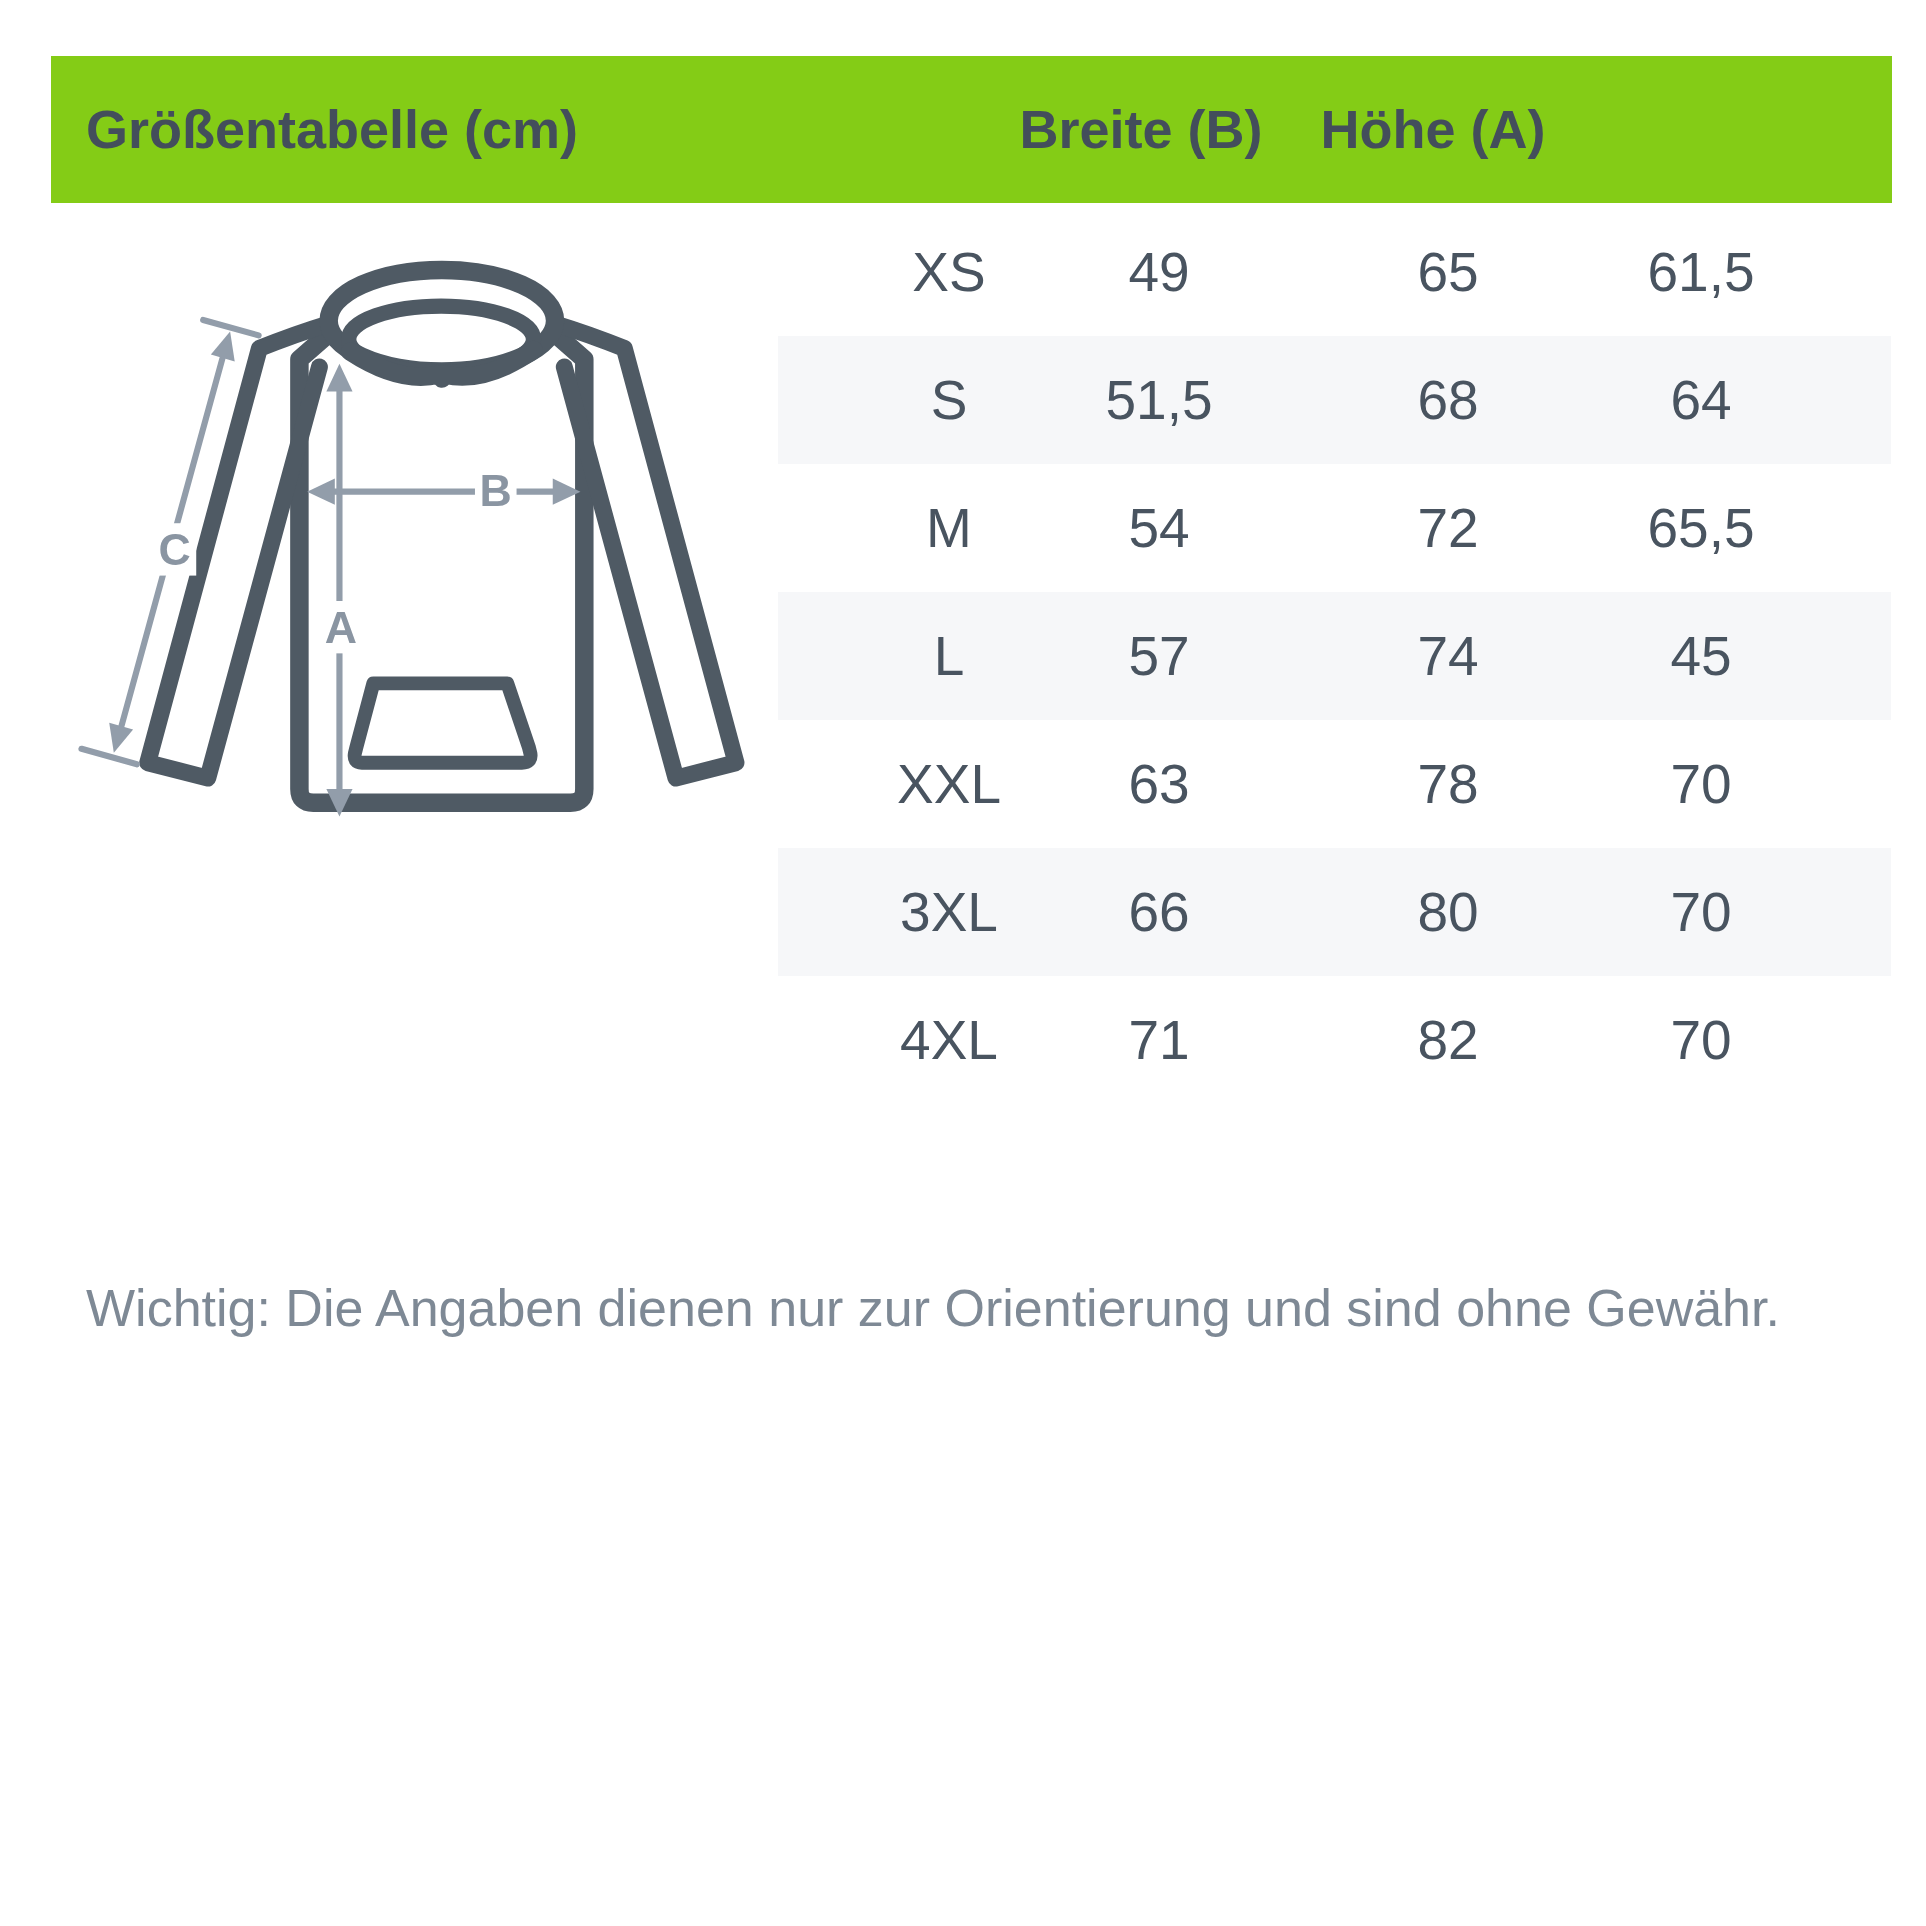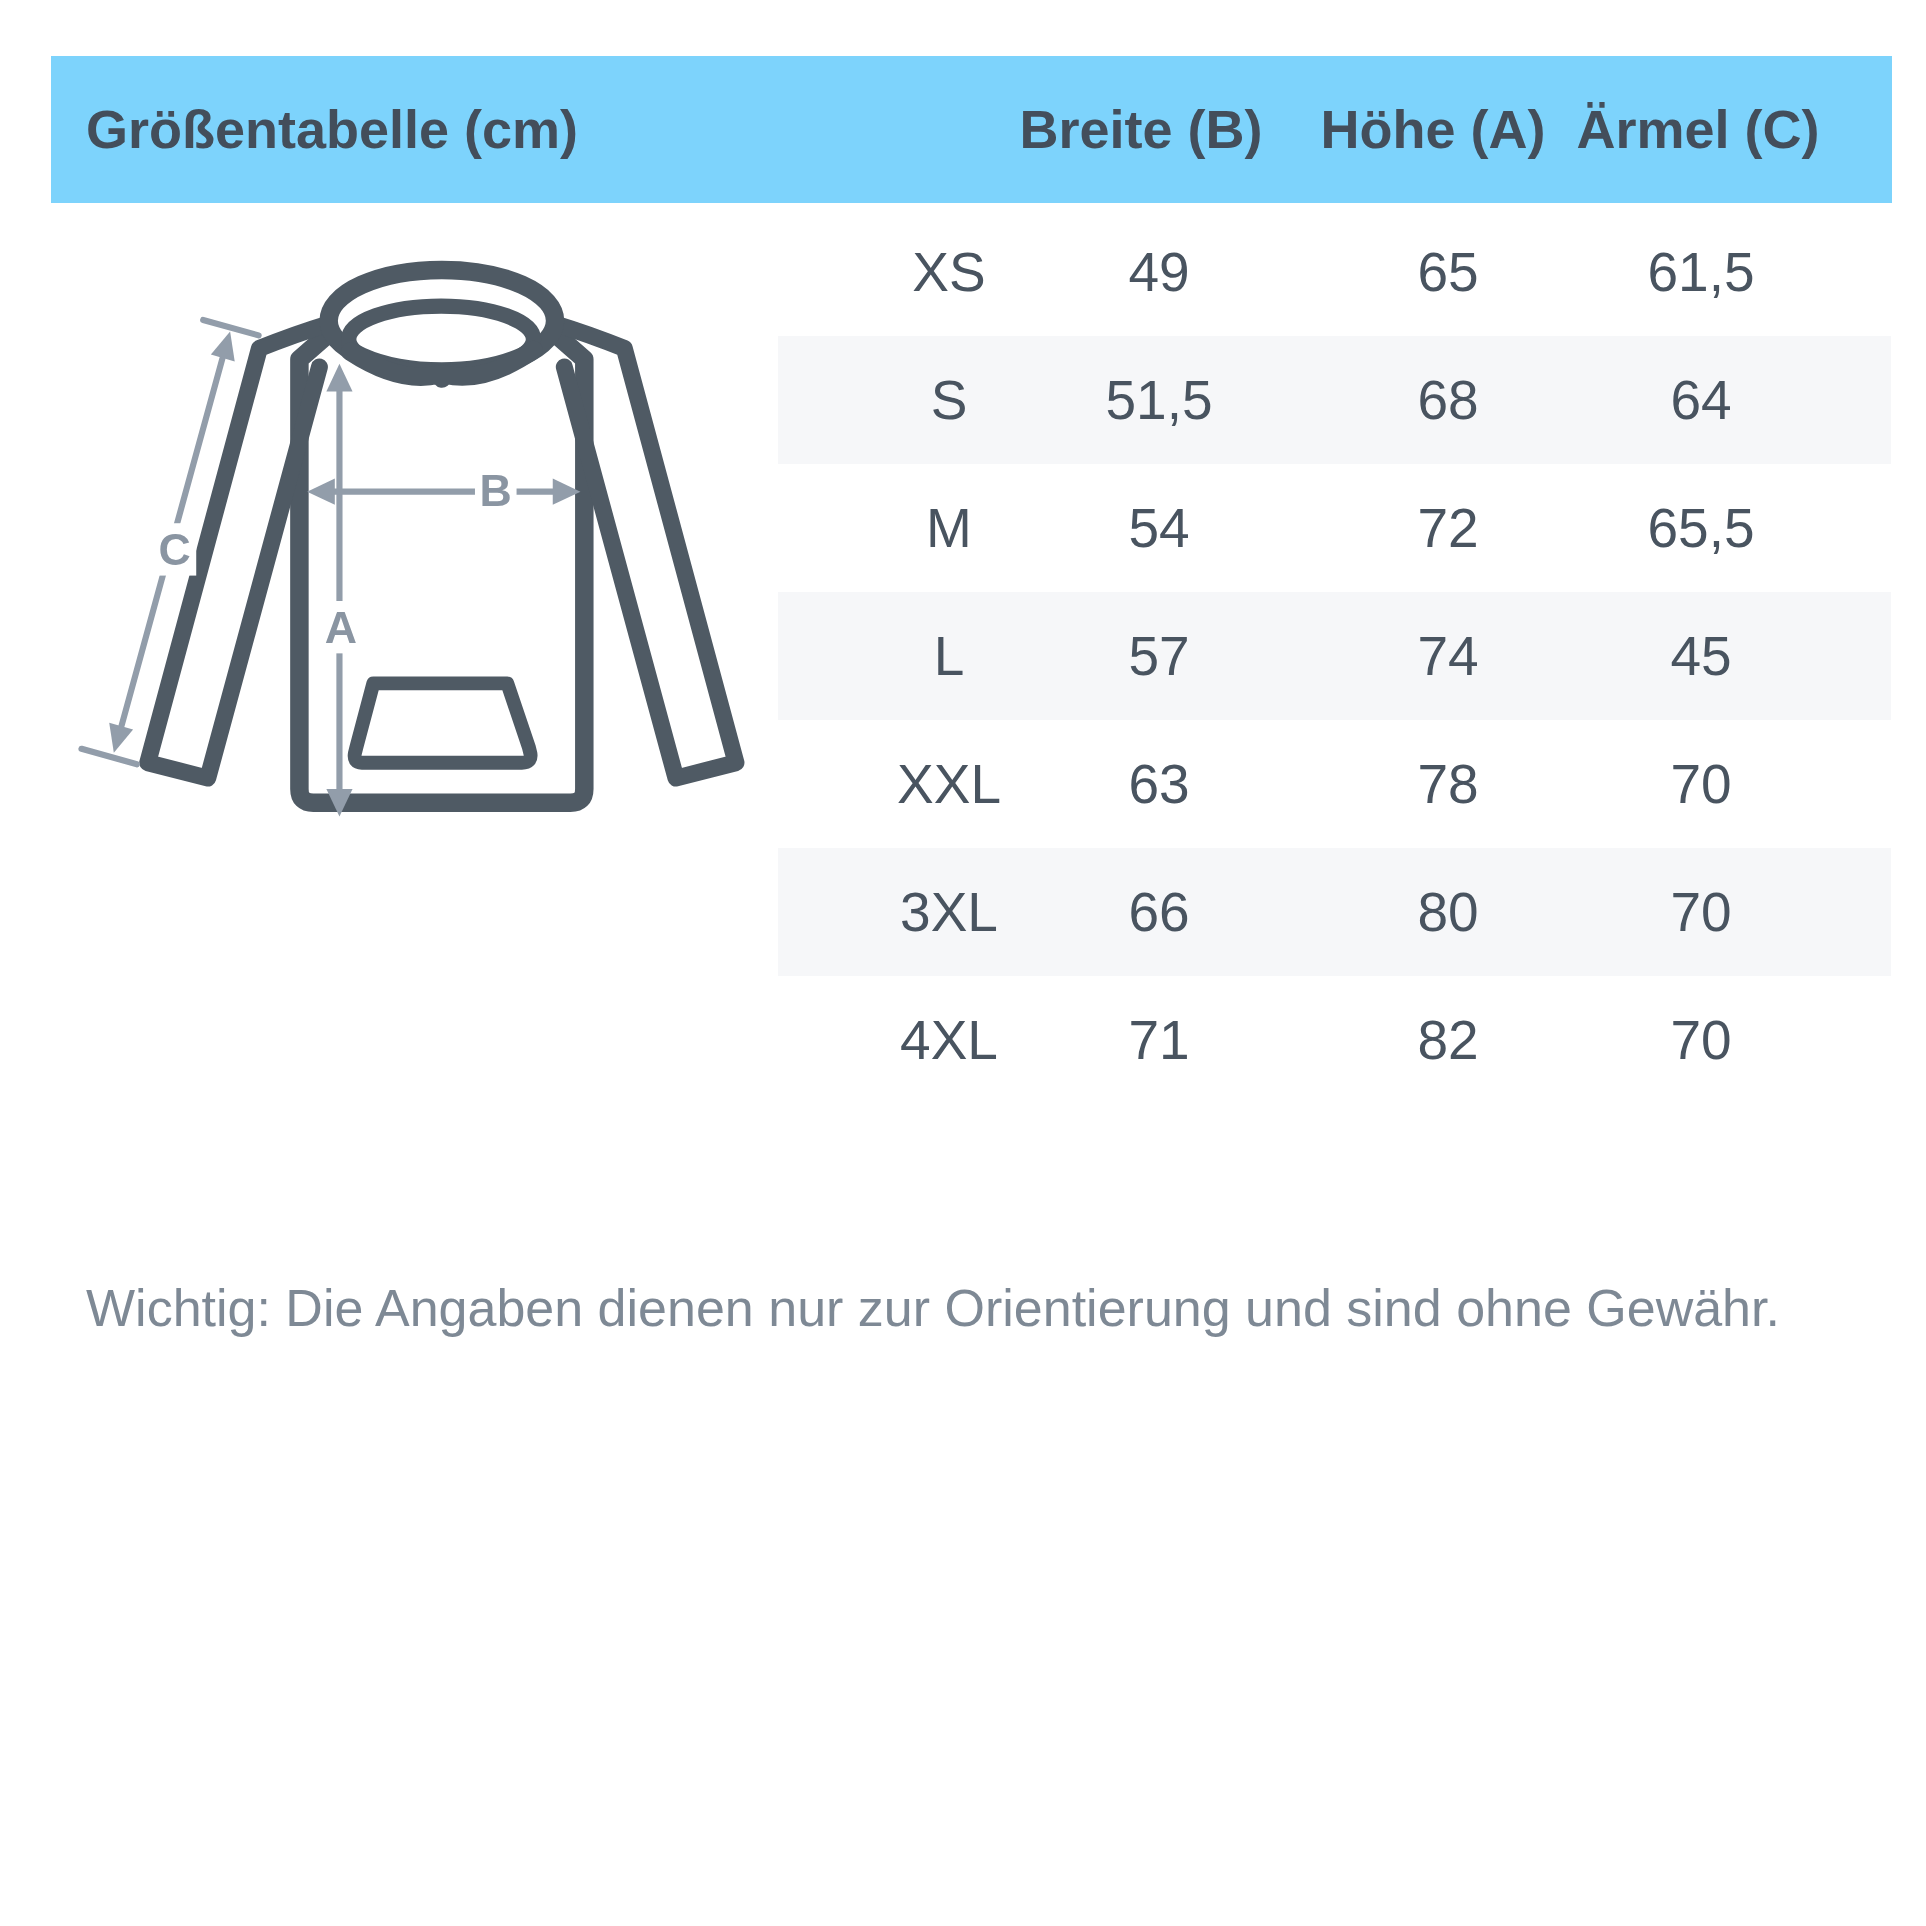--- a/index.html
+++ b/index.html
@@ -7,21 +7,21 @@
     width:1926px;height:1926px;
     background:#ffffff;
     font-family:"Liberation Sans","DejaVu Sans",sans-serif;
     position:relative;
     overflow:hidden;
   }
   
   .header-bar{
     position:absolute;left:51px;top:56px;
     width:1841px;height:147px;
-    background:#7dd3fc;
+    background:#84cc16;
   }
   .header-bar .title{
     position:absolute;left:35px;top:0;
     line-height:147px;
     font-size:54px;font-weight:bold;color:#434e5b;
     white-space:nowrap;
   }
   .header-bar .hcol{
     position:absolute;top:0;
     transform:translateX(-50%);
@@ -69,21 +69,20 @@
   }
   .footer-note b{font-weight:normal;color:#7e8995;}
 </style>
 </head>
 <body>
 
 <div class="header-bar">
   <span class="title">Größentabelle (cm)</span>
   <span class="hcol hoehe">Höhe (A)</span>
   <span class="hcol breite">Breite (B)</span>
-  <span class="hcol aermel">Ärmel (C)</span>
 </div>
 
 <svg class="diagram" viewBox="0 0 950 900" xmlns="http://www.w3.org/2000/svg">
   <g fill="none" stroke="#4f5a64" stroke-linejoin="round" stroke-linecap="round">
 
     <path stroke-width="24" d="M 347,152 L 308,186 L 308,744 Q 308,762 326,762 L 660,762 Q 678,762 678,744 L 678,186 L 639,152"></path>
 
     <path stroke-width="22" d="M 334,196 L 189,730 L 111,710 L 256,172 Q 300,154 346,140"></path>
 
     <path stroke-width="22" d="M 652,196 L 797,730 L 875,710 L 730,172 Q 686,154 640,140"></path>

